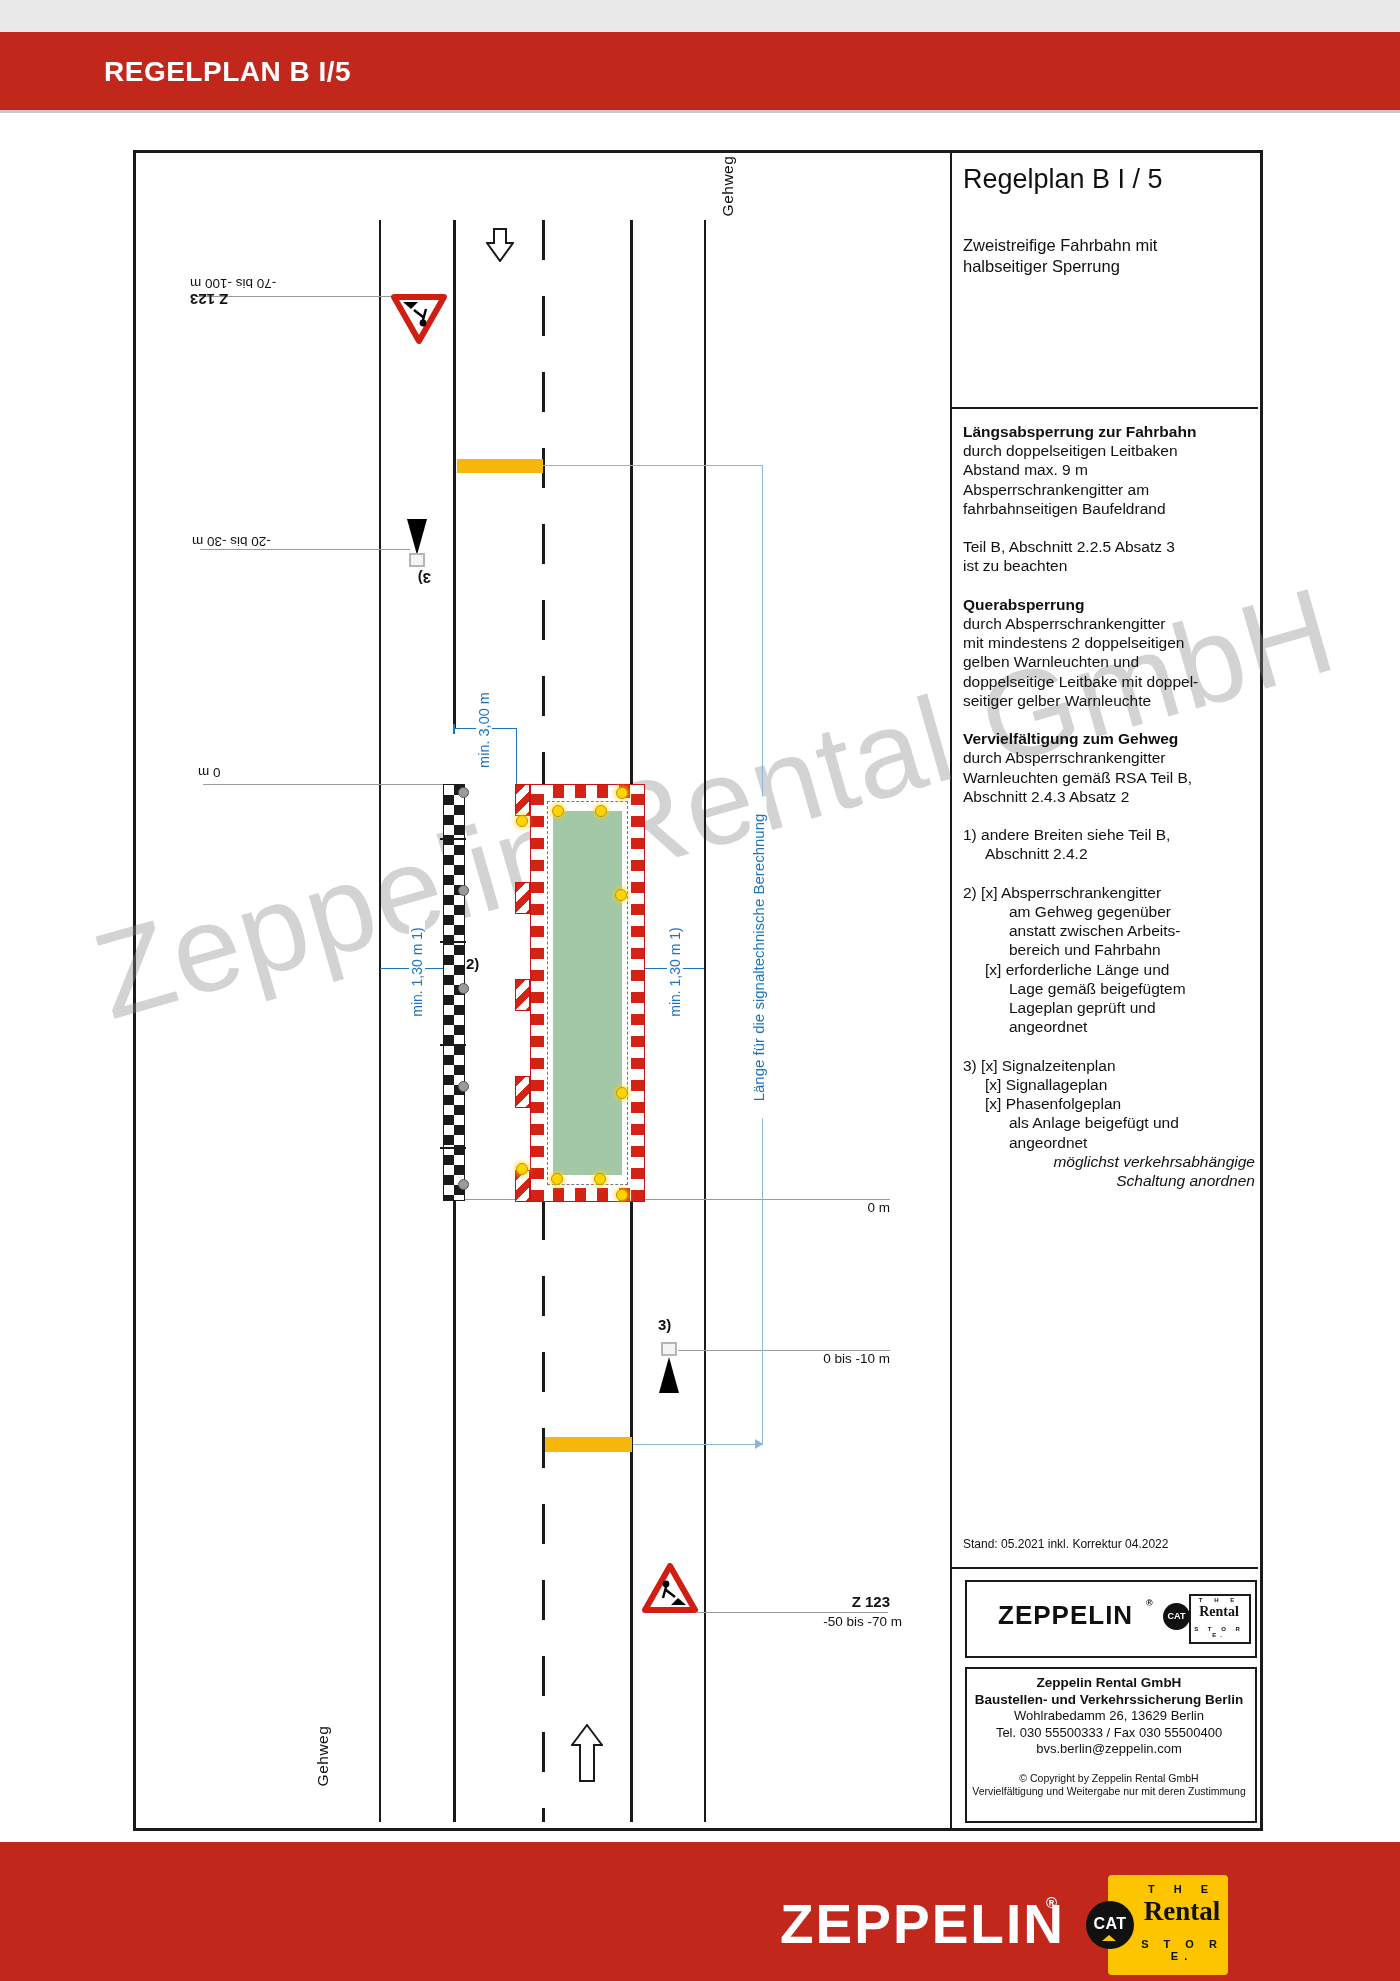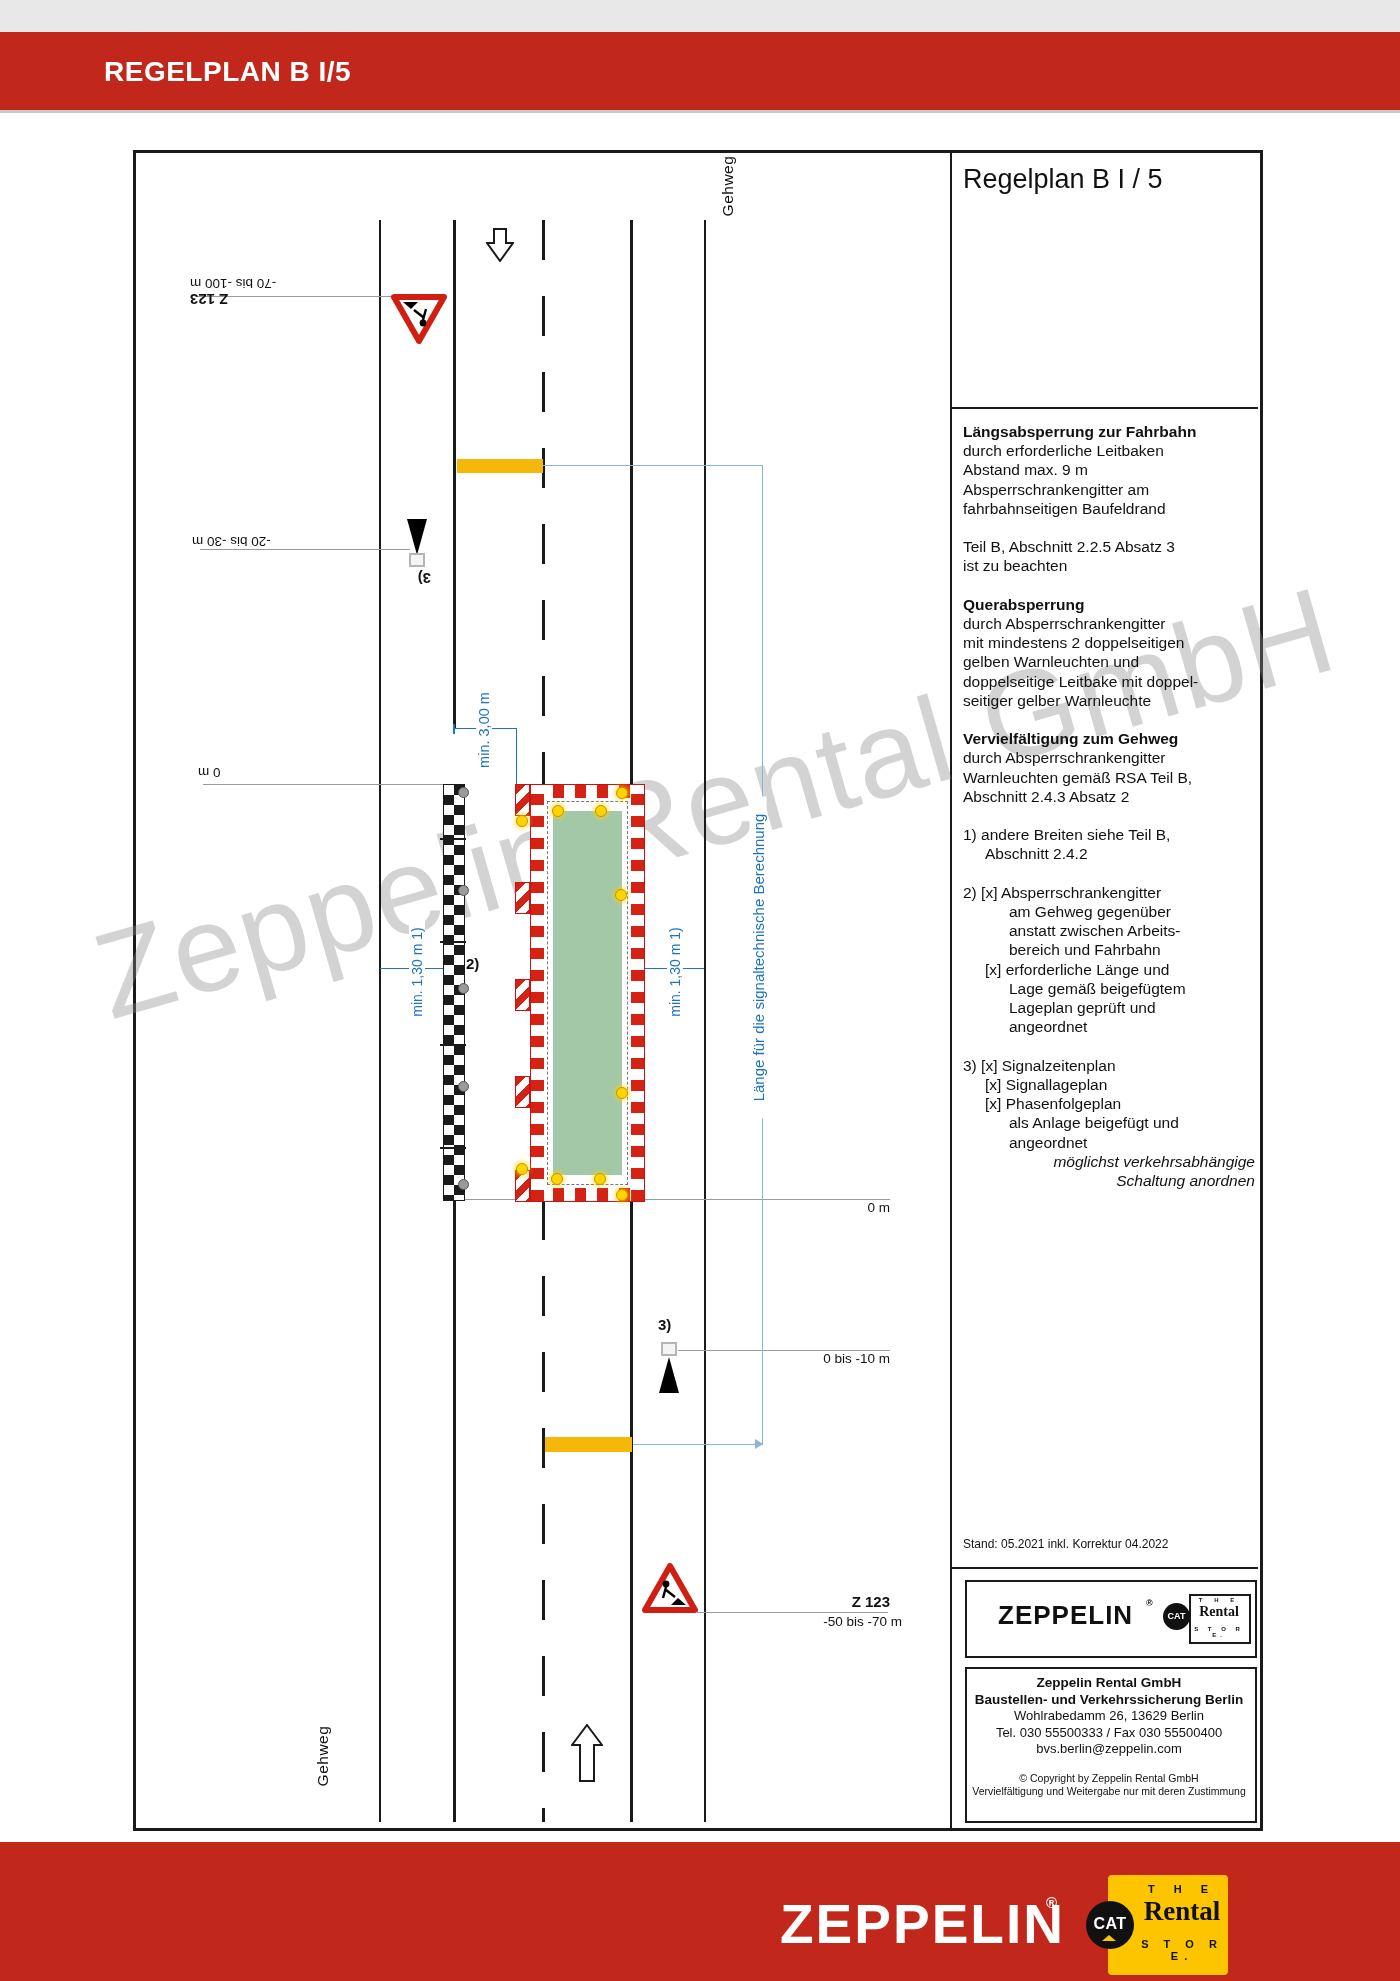--- a/index.html
+++ b/index.html
@@ -216,24 +216,26 @@
       <path d="M24 24 l-3 11 M24 27 l9 7" stroke="#000" stroke-width="2.4" fill="none"></path>
       <path d="M29 42 h15 l-8 -7 z" fill="#000"></path>
     </svg>
   </div>
   <div class="abs z2" style="left:798px;top:1561px;width:92px;text-align:right;">
     <span class="lbl-b">Z  123</span>
   </div>
   <div class="abs lbl z2" style="left:800px;top:1582px;width:102px;text-align:right;">-50 bis -70 m</div>
 
   <div class="abs panel-title z2">Regelplan B I / 5</div>
+  <div class="abs panel-sub z2">Zweistreifige Fahrbahn mit
+halbseitiger Sperrung</div>
   <div class="abs panel-hr1 z2"></div>
   <div class="abs panel-body z2" id="panel-body">
       <div class="ln b">Längsabsperrung zur Fahrbahn</div>
-      <div class="ln">durch erforderliche Leitbaken</div>
+      <div class="ln">durch doppelseitigen Leitbaken</div>
       <div class="ln">Abstand max. 9 m</div>
       <div class="ln">Absperrschrankengitter am</div>
       <div class="ln">fahrbahnseitigen Baufeldrand</div>
       <div class="ln">&nbsp;</div>
       <div class="ln">Teil B, Abschnitt 2.2.5 Absatz 3</div>
       <div class="ln">ist zu beachten</div>
       <div class="ln">&nbsp;</div>
       <div class="ln b">Querabsperrung</div>
       <div class="ln">durch Absperrschrankengitter</div>
       <div class="ln">mit mindestens 2 doppelseitigen</div>

